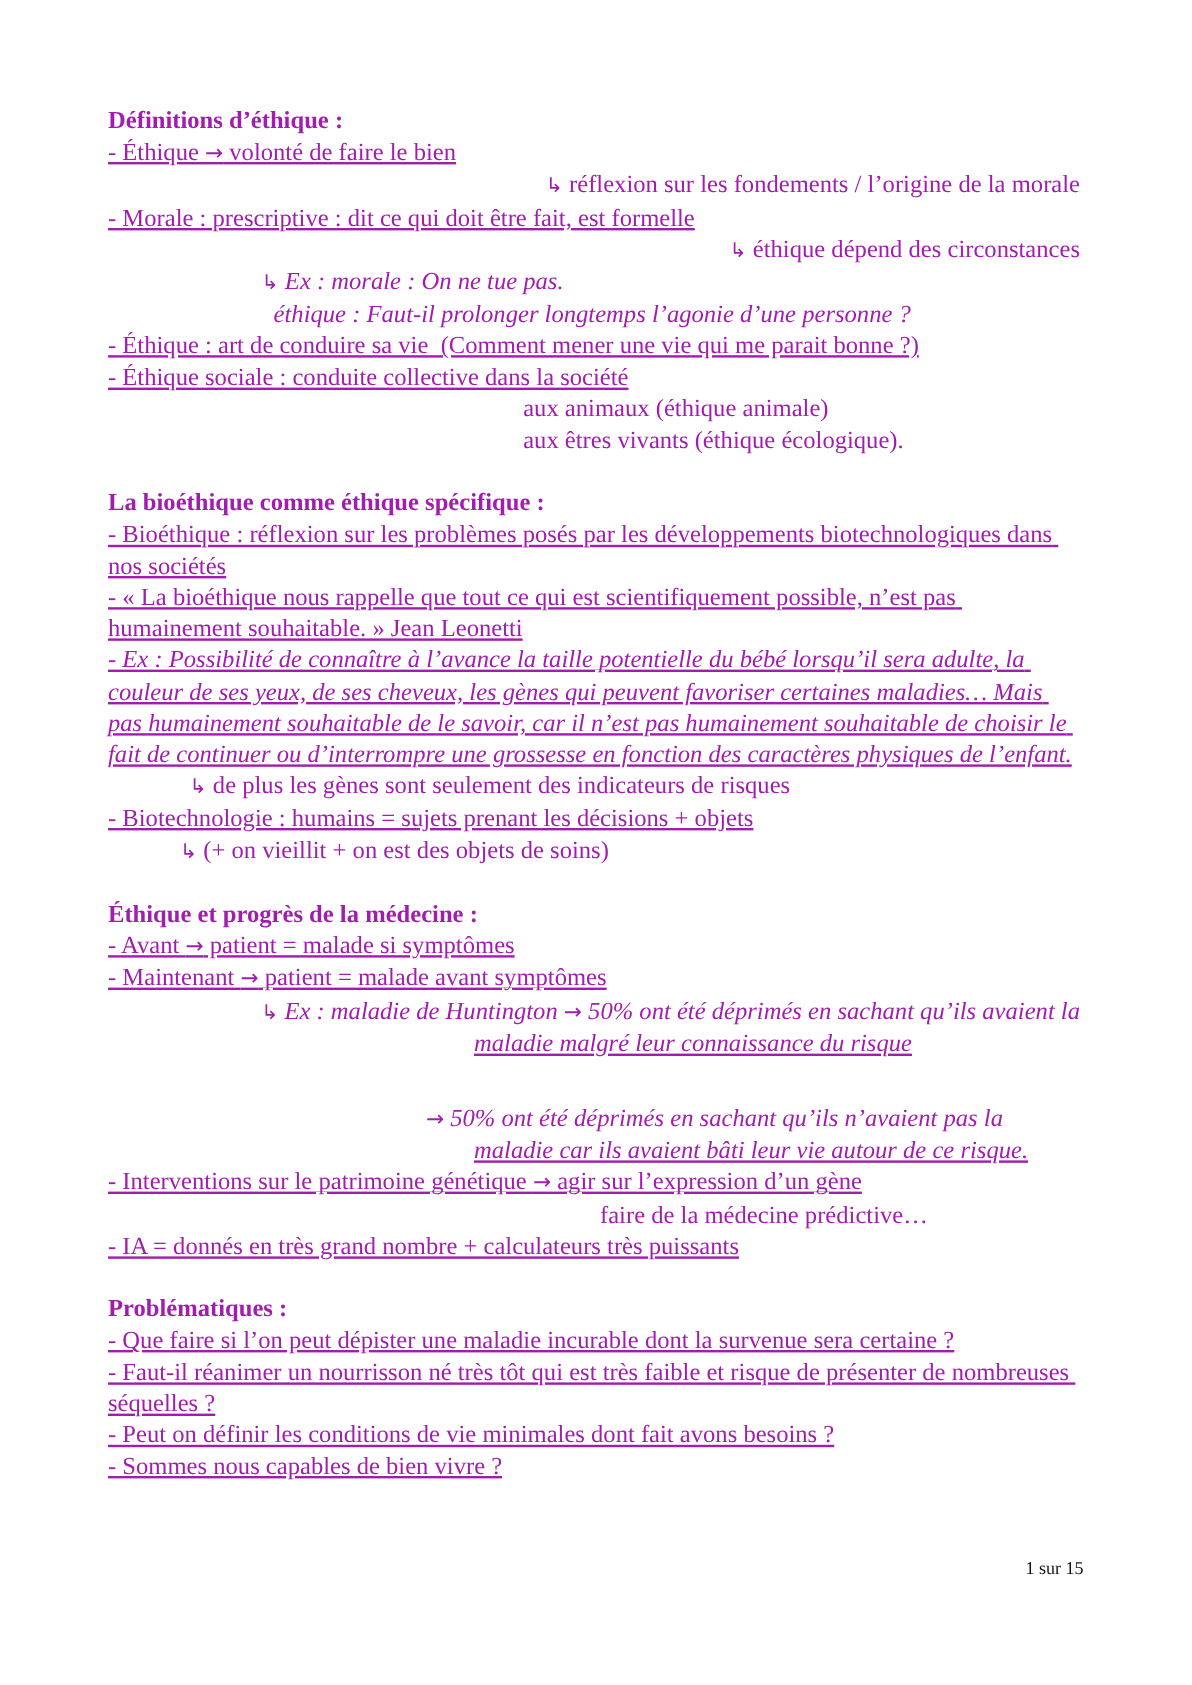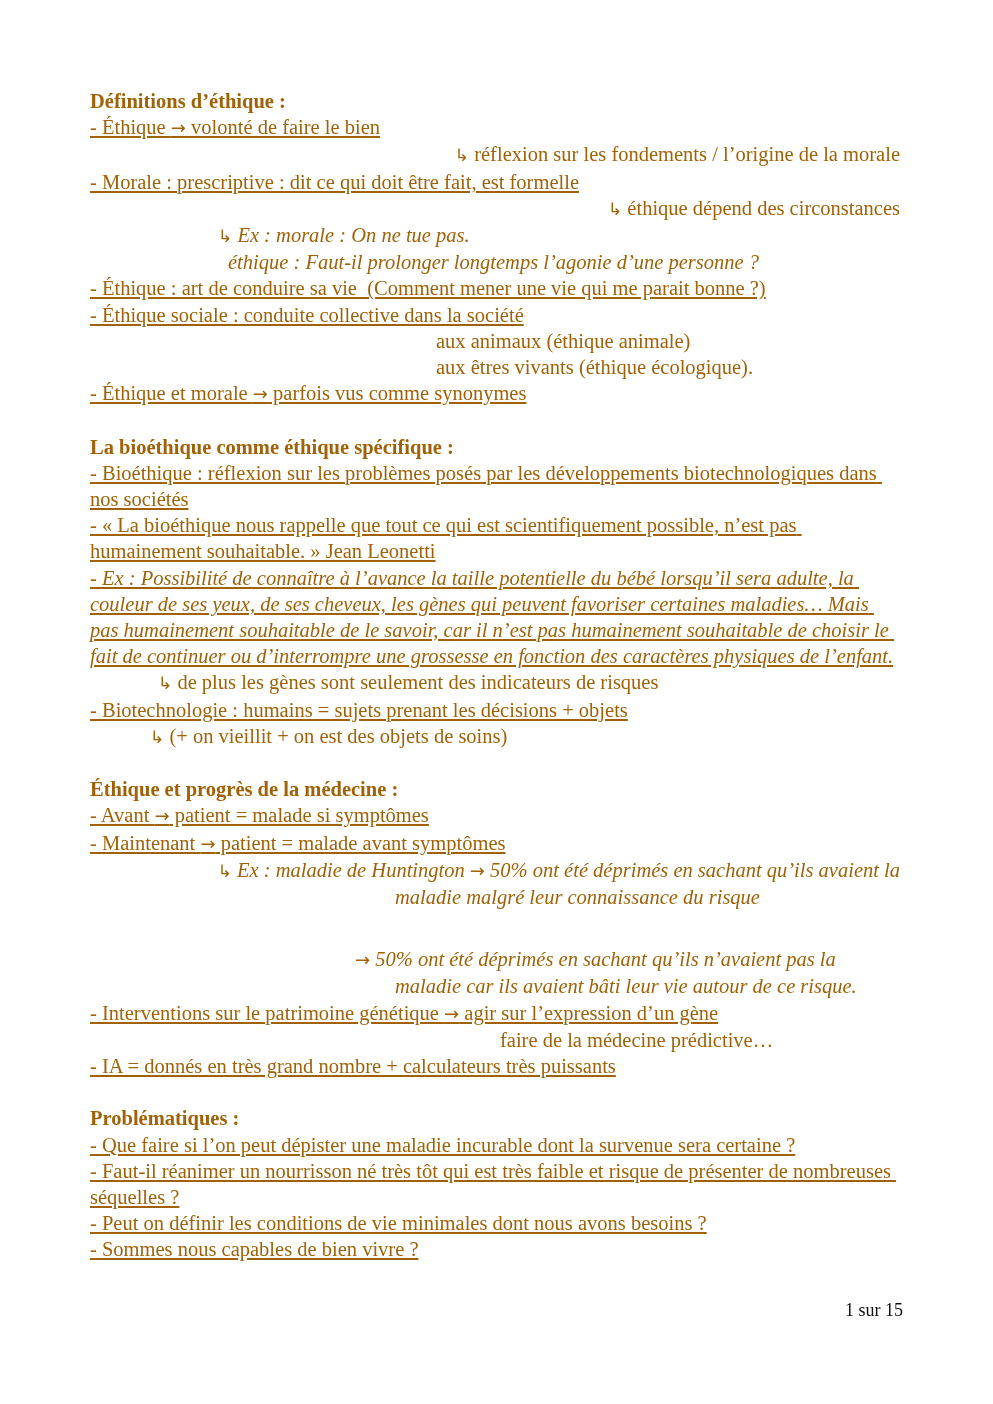--- a/index.html
+++ b/index.html
@@ -21,21 +21,21 @@
   #content {
     position: absolute;
     left: 90px;
     top: 88px;
     width: 810px;
   }
   .line {
     font-size: 20.5px;
     line-height: 26.2px;
     white-space: pre-wrap;
-    color: #a16207;
+    color: #a21caf;
   }
   .heading {
     font-weight: bold;
   }
   .ital {
     font-style: italic;
   }
   .spacer {
     height: 26.2px;
   }
@@ -49,53 +49,52 @@
     font-family: "DejaVu Sans", sans-serif;
     font-size: 18px;
     font-style: normal;
   }
   #footer {
     position: absolute;
     left: 0;
     top: 1300px;
     width: 903px;
     text-align: right;
-    font-size: 18px;
+    font-size: 15px;
     color: #111111;
   }
   
   .i0  { padding-left: 0px; text-decoration: underline; }
   .i1  { padding-left: 60px; }
   .i2  { padding-left: 68px; }
   .i3  { padding-left: 103px; text-align: right; }
   .i4  { padding-left: 128px; }
   .i5  { padding-left: 138px; }
   .i6  { padding-left: 346px; }
   .i7  { padding-left: 265px; margin-top: 36px; }
-  .i8  { padding-left: 305px; }
+  .i8  { padding-left: 305px; text-decoration: underline; }
   .i9  { padding-left: 410px; }
   .i10 { padding-left: 2px; text-align: right; }
 </style>
 </head>
 <body>
 
 <div id="page">
   <div id="content">
       <div class="line heading">Définitions d’éthique :</div>
       <div class="line i0">- Éthique <span class="arrow-right">→</span> volonté de faire le bien</div>
       <div class="line i3"><span class="arrow-hook">↳</span> réflexion sur les fondements / l’origine de la morale</div>
       <div class="line i0">- Morale : prescriptive : dit ce qui doit être fait, est formelle</div>
       <div class="line i3"><span class="arrow-hook">↳</span> éthique dépend des circonstances</div>
       <div class="line i4 ital"><span class="arrow-hook">↳</span> Ex : morale : On ne tue pas.</div>
       <div class="line i5 ital">éthique : Faut-il prolonger longtemps l’agonie d’une personne ?</div>
       <div class="line i0">- Éthique : art de conduire sa vie  (Comment mener une vie qui me parait bonne ?)</div>
       <div class="line i0">- Éthique sociale : conduite collective dans la société</div>
       <div class="line i6">aux animaux (éthique animale)</div>
       <div class="line i6">aux êtres vivants (éthique écologique).</div>
-      <div class="line i0">- Éthique et morale <span class="arrow-right">→</span> parfois vus comme synonymes</div>
       <div class="spacer"></div>
       <div class="line heading">La bioéthique comme éthique spécifique :</div>
       <div class="line i0">- Bioéthique : réflexion sur les problèmes posés par les développements biotechnologiques dans nos sociétés</div>
       <div class="line i0">- « La bioéthique nous rappelle que tout ce qui est scientifiquement possible, n’est pas humainement souhaitable. » Jean Leonetti</div>
       <div class="line i0 ital">- Ex : Possibilité de connaître à l’avance la taille potentielle du bébé lorsqu’il sera adulte, la couleur de ses yeux, de ses cheveux, les gènes qui peuvent favoriser certaines maladies… Mais pas humainement souhaitable de le savoir, car il n’est pas humainement souhaitable de choisir le fait de continuer ou d’interrompre une grossesse en fonction des caractères physiques de l’enfant.</div>
       <div class="line i2"><span class="arrow-hook">↳</span> de plus les gènes sont seulement des indicateurs de risques</div>
       <div class="line i0">- Biotechnologie : humains = sujets prenant les décisions + objets</div>
       <div class="line i1"><span class="arrow-hook">↳</span> (+ on vieillit + on est des objets de soins)</div>
       <div class="spacer"></div>
       <div class="line heading">Éthique et progrès de la médecine :</div>
@@ -105,17 +104,17 @@
       <div class="line i8 ital">maladie malgré leur connaissance du risque</div>
       <div class="line i7 ital"><span class="arrow-right">→</span> 50% ont été déprimés en sachant qu’ils n’avaient pas la</div>
       <div class="line i8 ital">maladie car ils avaient bâti leur vie autour de ce risque.</div>
       <div class="line i0">- Interventions sur le patrimoine génétique <span class="arrow-right">→</span> agir sur l’expression d’un gène</div>
       <div class="line i9">faire de la médecine prédictive…</div>
       <div class="line i0">- IA = donnés en très grand nombre + calculateurs très puissants</div>
       <div class="spacer"></div>
       <div class="line heading">Problématiques :</div>
       <div class="line i0">- Que faire si l’on peut dépister une maladie incurable dont la survenue sera certaine ?</div>
       <div class="line i0">- Faut-il réanimer un nourrisson né très tôt qui est très faible et risque de présenter de nombreuses séquelles ?</div>
-      <div class="line i0">- Peut on définir les conditions de vie minimales dont nous avons besoins ?</div>
+      <div class="line i0">- Peut on définir les conditions de vie minimales dont fait avons besoins ?</div>
       <div class="line i0">- Sommes nous capables de bien vivre ?</div>
     </div>
   <div id="footer">1 sur 15</div>
 </div>
 
 </body></html>

